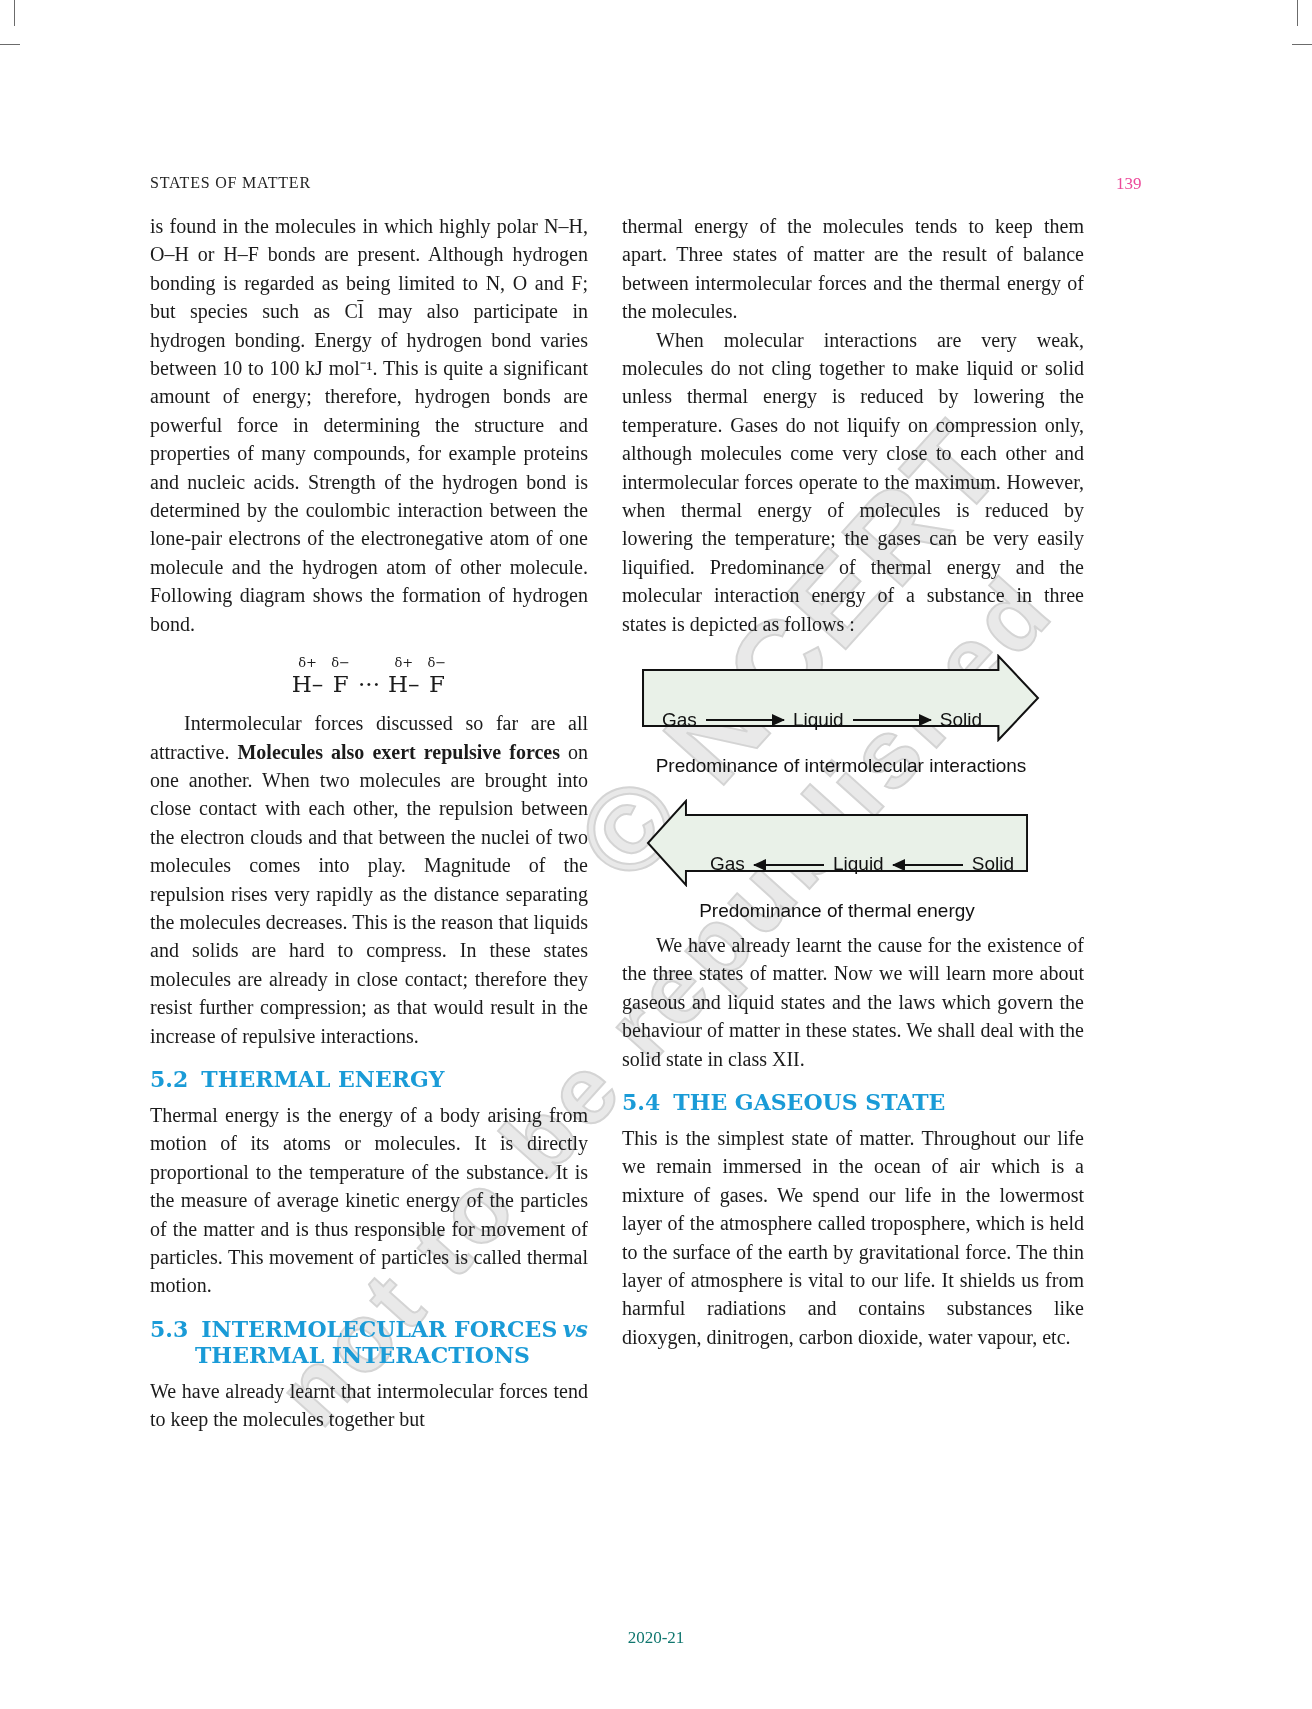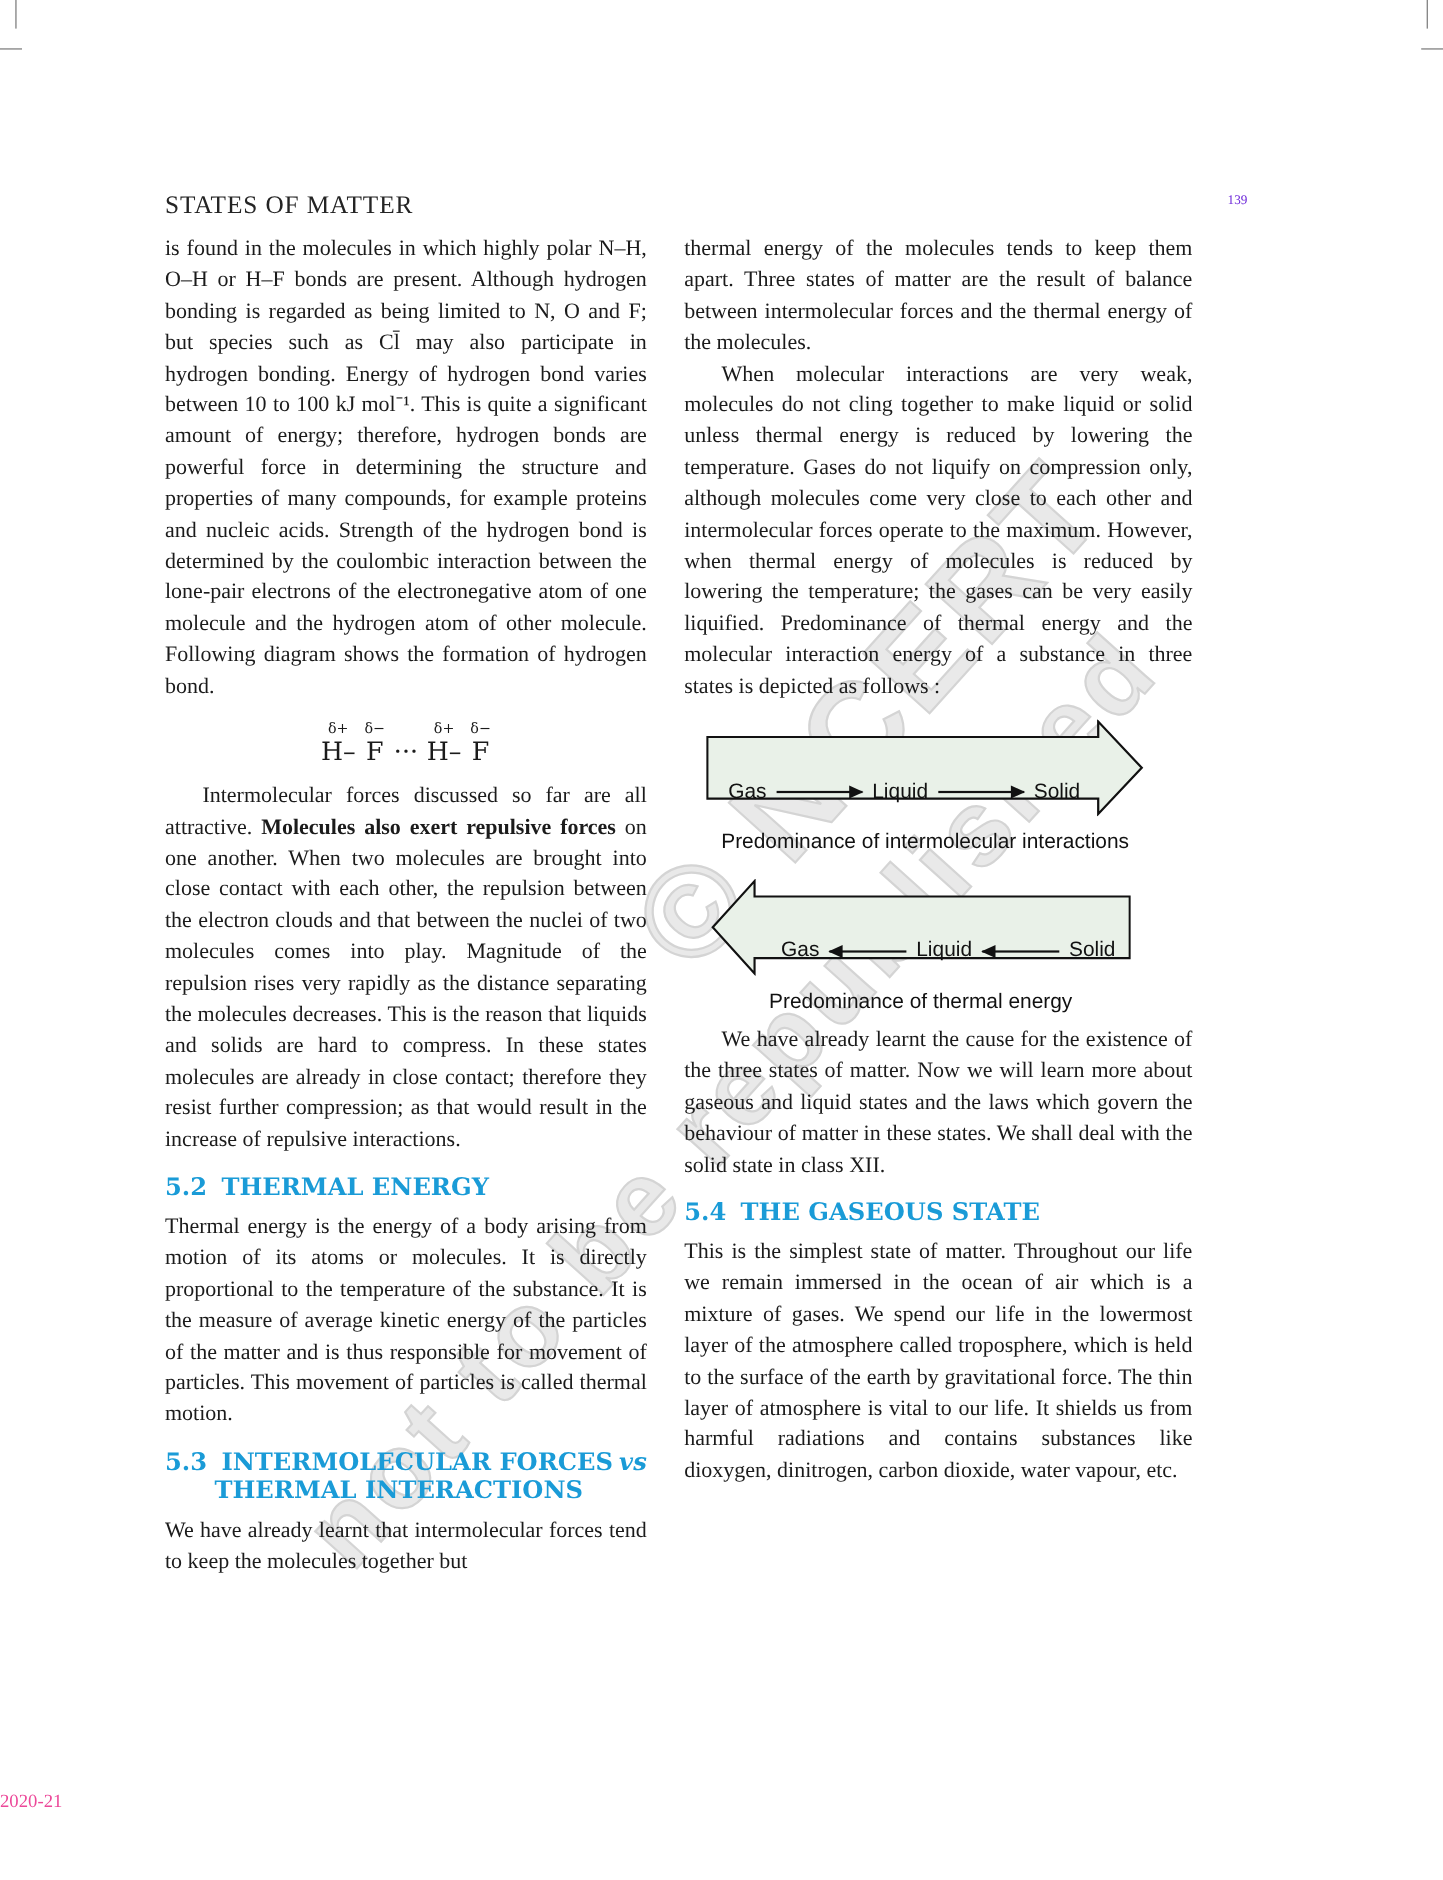--- a/index.html
+++ b/index.html
@@ -31,25 +31,25 @@
     white-space: nowrap;
     pointer-events: none;
     letter-spacing: 6px;
   }
   .wm1 { font-size: 118px; left: 790px; top: 650px;  transform: translate(-50%,-50%) rotate(-48deg); }
   .wm2 { font-size: 96px;  left: 665px; top: 1000px; transform: translate(-50%,-50%) rotate(-48deg); }
 
   
   .running-title {
     position: absolute; top: 174px; left: 150px;
-    font-size: 23px; letter-spacing: 0.8px; color: #242424;
+    font-size: 16px; letter-spacing: 0.8px; color: #242424;
   }
   .page-number {
     position: absolute; top: 174px; left: 1116px;
-    font-size: 12px; color: #6d28d9;
+    font-size: 17px; color: #ec4899;
   }
 
   
   .col {
     position: absolute; top: 212px;
     font-size: 20px; line-height: 28.4px;
     text-align: justify; color: #1b1b1b;
   }
   .col.left  { left: 150px; width: 438px; }
   .col.right { left: 622px; width: 462px; }
@@ -110,21 +110,21 @@
   .diagram-caption {
     text-align: center;
     font-family: "Liberation Sans", sans-serif;
     font-size: 19px; color: #111;
     margin: 10px 0 6px 0;
   }
 
   
   .footer {
     position: absolute; top: 1628px; left: 0; width: 100%;
-    font-size: 17px; color: #ec4899;
+    text-align: center; font-size: 17px; color: #0f766e;
   }
 </style>
 </head>
 <body>
 
 <div class="page">
 
   <div class="crop-v left"></div>
   <div class="crop-v right"></div>
   <div class="crop-h left"></div>

